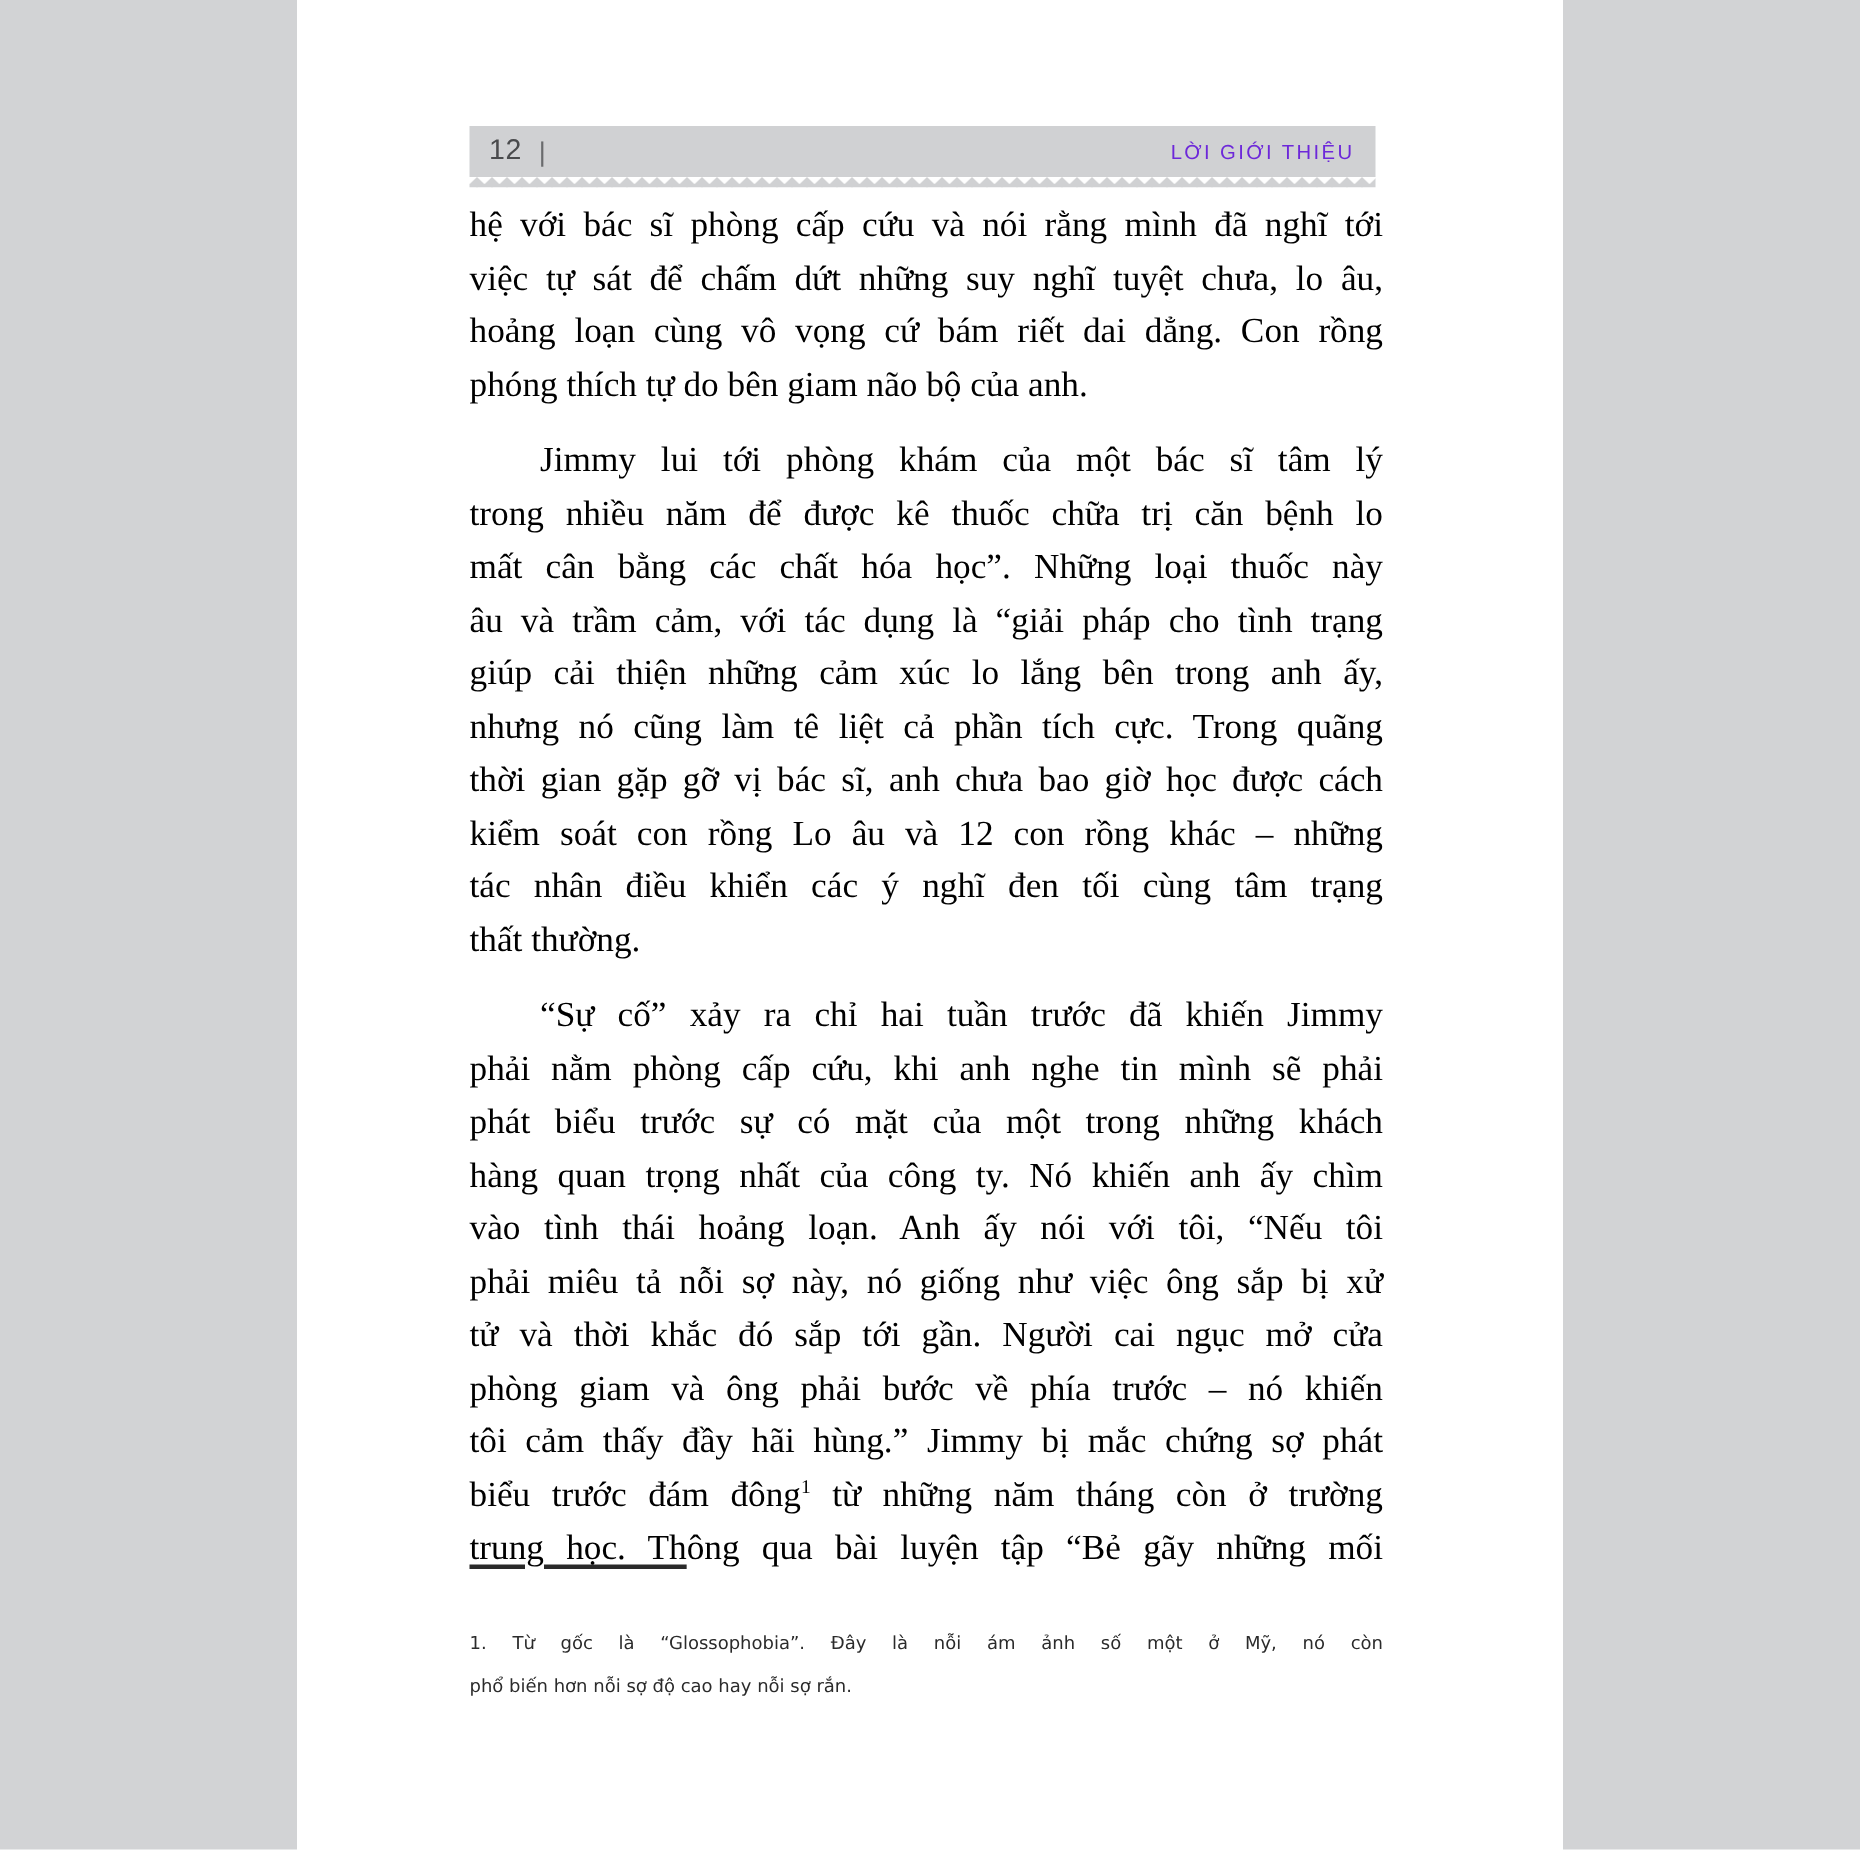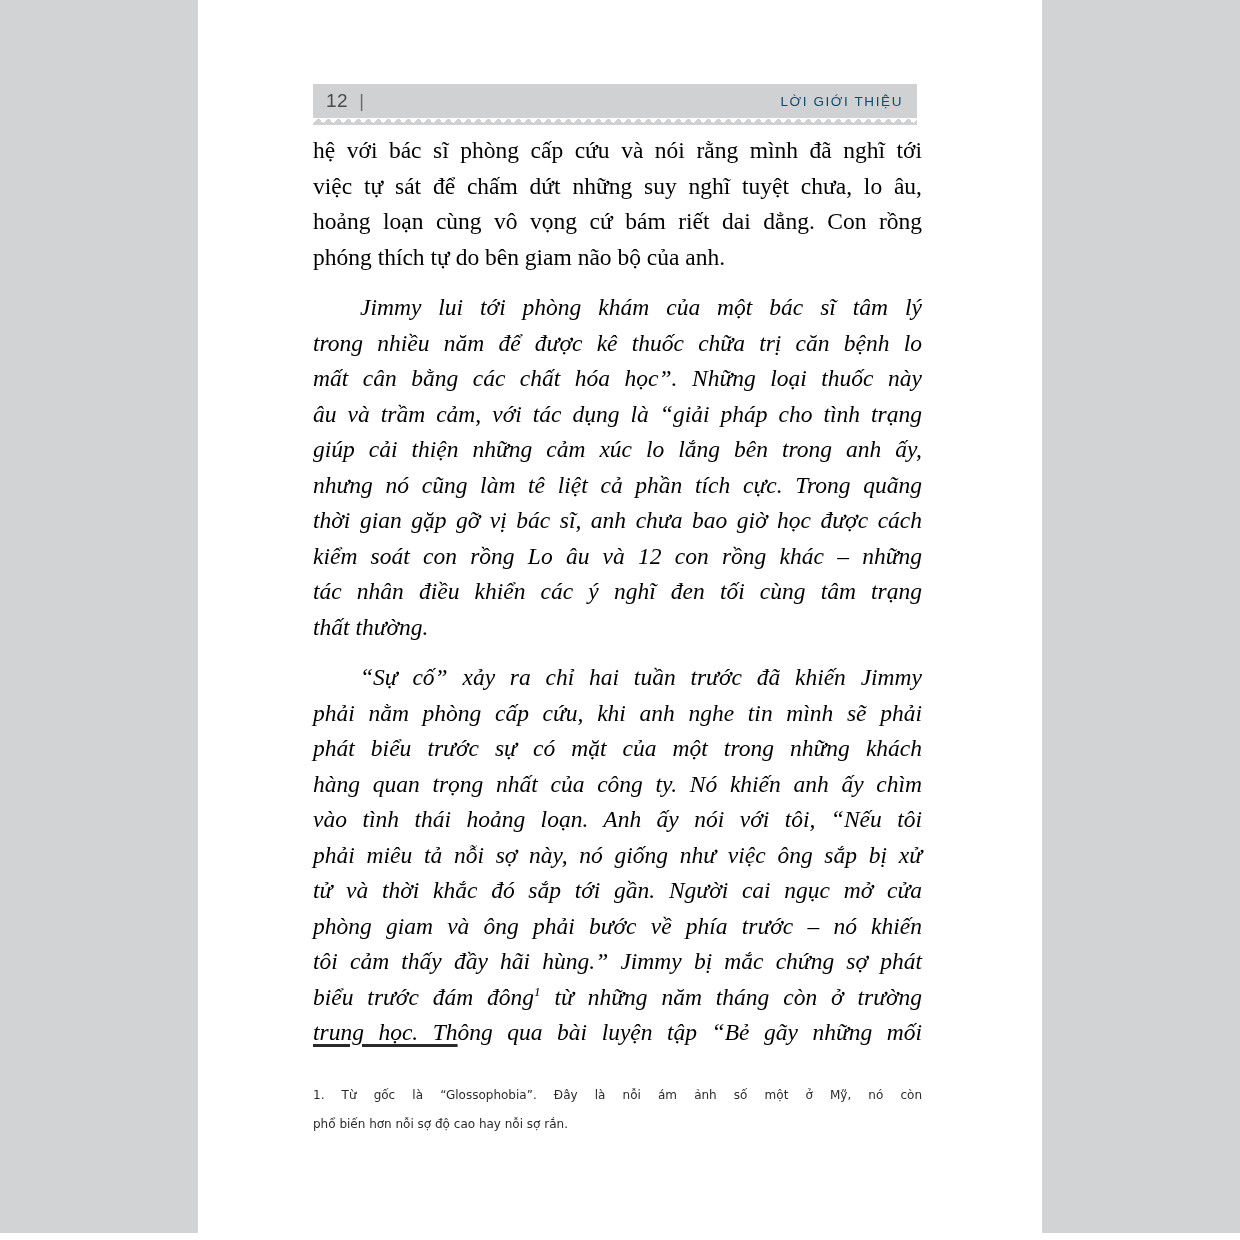--- a/index.html
+++ b/index.html
@@ -40,33 +40,33 @@
     background-size: 10px 7px;
     background-repeat: repeat-x;
   }
   .band-left { display: flex; align-items: center; }
   .pnum {
     font-size: 19px; color: #4a4b4d; letter-spacing: 0.5px;
     font-family: "Liberation Sans", sans-serif;
   }
   .psep { margin-left: 11px; font-size: 18px; color: #6a6b6d; }
   .band-title {
-    font-size: 13.5px; color: #0c4a6e; letter-spacing: 1.6px;
+    font-size: 13.5px; color: #6d28d9; letter-spacing: 1.6px;
     font-family: "Liberation Sans", sans-serif;
   }
 
   
   .body-col {
     position: absolute; left: 115px; top: 133px;
     width: 609px;
     font-family: "Liberation Serif", "DejaVu Serif", serif;
     font-size: 23.5px;
     color: #000000;
   }
-  .para + .para { margin-top: 15px; font-style: italic; }
+  .para + .para { margin-top: 15px; }
   .line {
     line-height: 35.5px;
     white-space: nowrap;
     text-align: justify;
     text-align-last: justify;
   }
   .line.endline { text-align-last: left; }
   .para.indent .line:first-child { text-indent: 47px; }
   .fn-ref {
     font-size: 13px; line-height: 0; vertical-align: super;

